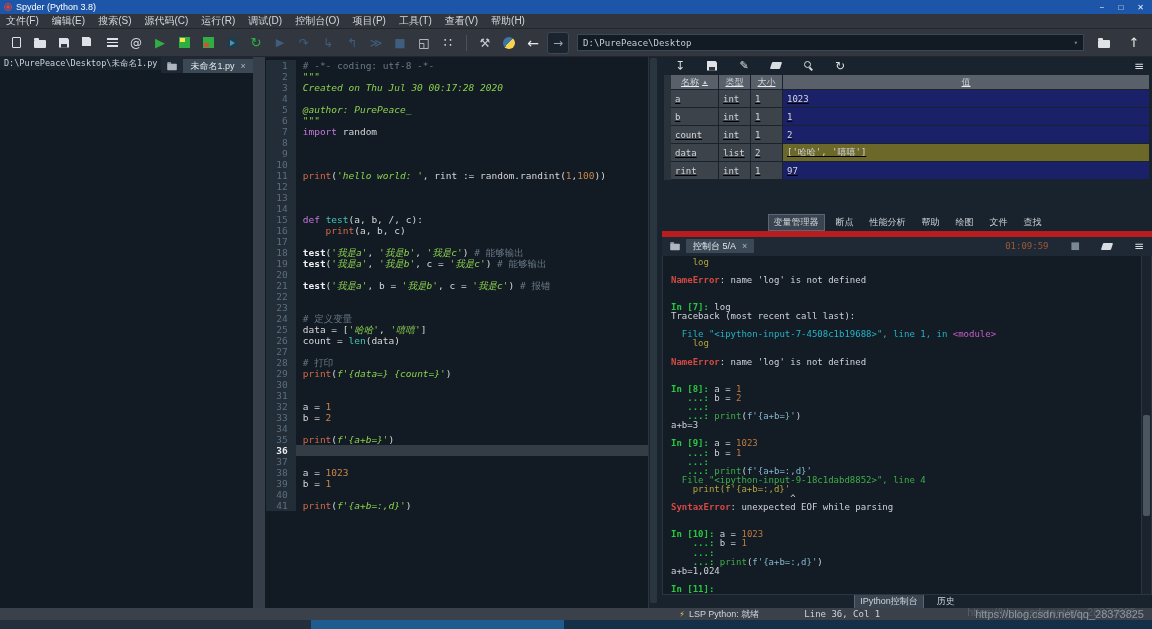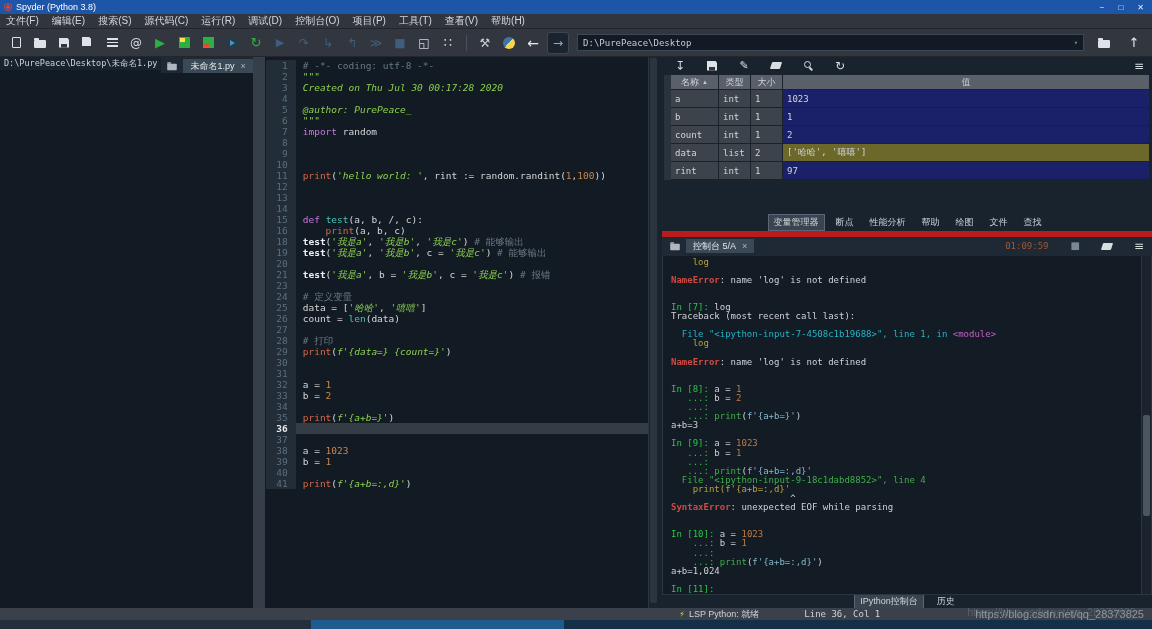--- a/index.html
+++ b/index.html
@@ -74,21 +74,21 @@
   .ed-scroll .thumb { position:absolute; top:1px; left:1px; right:1px; height:99%; background:#2b3540; border-radius:2px; }
   .tk-cm{color:#6a7987} .tk-s{color:#8bd04e;font-style:italic} .tk-kw{color:#c678dd}
   .tk-fn{color:#d2694a} .tk-bi{color:#45c6b8} .tk-n{color:#c9884a} .tk-t{color:#d6d6d6}
   .tk-b{color:#eef1f4;font-weight:700}
 
   
   .var-panel { height:183px; display:flex; flex-direction:column; background:#19232d; }
   .var-toolbar { height:17px; display:flex; align-items:center; gap:12px; padding:0 8px; }
   .var-toolbar .sp { flex:1; }
   .var-table { flex:1; margin:1px 2px 0 2px; background:#19232d; font-size:9px; overflow:hidden; }
-  .vrowhead,.vrow { display:flex; height:18px; }
+  .vrowhead,.vrow { display:flex; height:18px;text-decoration:underline; }
   .vrowhead { height:15px; color:#e8ebee; }
   .vidx { width:7px; background:#2a323c; flex:none; }
   .vc { display:flex; align-items:center; padding:0 4px; border-right:1px solid #19232d; border-bottom:1px solid #19232d; font-family:"DejaVu Sans Mono",monospace; color:#d2d5da; }
   .vrowhead .vc { background:#596069; font-family:"Liberation Sans",sans-serif; justify-content:center; }
   .c-name{width:48px} .c-type{width:32px} .c-size{width:32px} .c-val{flex:1}
   .vrow .c-name,.vrow .c-type,.vrow .c-size { background:#3c434b; }
   .vrow .c-val.navy { background:#1b2169; }
   .vrow .c-val.olive { background:#6b682a; }
   .sort { font-size:6px; color:#c3c9cf; margin-left:3px; }
 
@@ -98,21 +98,21 @@
   .ptab.sel { background:#3a4450; border:1px solid #5a6678; }
 
   
   .console-panel { flex:1; display:flex; flex-direction:column; border-top:6px solid #b91c1c; }
   .cons-tabbar { height:19px; background:#1f2835; display:flex; align-items:center; padding:0 4px; gap:2px; }
   .cons-right { margin-left:auto; display:flex; align-items:center; gap:22px; padding-right:4px; }
   .cons-time { color:#9e5a33; font-size:9px; font-family:"DejaVu Sans Mono",monospace; }
   .cons-body { position:relative; flex:1; background:#131b25; border:1px solid #2a3540; border-top:none; overflow:hidden; }
   .cons-text { padding:2px 0 0 8px; font-family:"DejaVu Sans Mono",monospace; font-size:9px; line-height:9.1px; }
   .cline { white-space:pre; height:9.1px; }
-  .ck-p{color:#27c93f;font-weight:normal} .ck-e{color:#d24a43;font-weight:bold}
+  .ck-p{color:#27c93f;font-weight:bold} .ck-e{color:#d24a43;font-weight:bold}
   .ck-t{color:#cfd2d6} .ck-y{color:#b5a53a} .ck-c{color:#24b3c5} .ck-g{color:#3fae49}
   .ck-m{color:#c75ec7} .ck-k{color:#3fae49} .ck-s{color:#86b7cd} .ck-n{color:#bd7b3f}
   .cons-scroll { position:absolute; right:0; top:0; bottom:0; width:10px; background:#1b242e; border-left:1px solid #2c3642; }
   .cons-scroll .thumb { position:absolute; left:1px; right:1px; top:47%; height:30%; background:#4a5560; border-radius:2px; }
   .cons-tabs-bottom { height:13px; display:flex; align-items:center; justify-content:center; gap:8px; font-size:9px; color:#cdd2d8; }
 
   
   .statusbar { position:absolute; left:0; top:608px; width:1152px; height:12px; background:#3a414b; display:flex; align-items:center; font-size:9px; color:#cfd3d8; padding:0 8px; }
   .statusbar .grow { flex:1; }
   .lsp { display:flex; align-items:center; gap:4px; margin-right:45px; }
@@ -314,34 +314,42 @@
             </div>
             <div class="row">
               <span class="ln">15</span>
               <span class="code"><span class="tk-kw">def</span><span class="tk-t"> </span><span class="tk-bi">test</span><span class="tk-t">(a, b, /, c):</span></span>
             </div>
             <div class="row">
               <span class="ln">16</span>
               <span class="code"><span class="tk-t">    </span><span class="tk-fn">print</span><span class="tk-t">(a, b, c)</span></span>
             </div>
             <div class="row">
+              <span class="ln">17</span>
+              <span class="code"></span>
+            </div>
+            <div class="row">
               <span class="ln">18</span>
               <span class="code"><span class="tk-b">test</span><span class="tk-t">(</span><span class="tk-s">'我是a'</span><span class="tk-t">, </span><span class="tk-s">'我是b'</span><span class="tk-t">, </span><span class="tk-s">'我是c'</span><span class="tk-t">) </span><span class="tk-cm"># 能够输出</span></span>
             </div>
             <div class="row">
               <span class="ln">19</span>
               <span class="code"><span class="tk-b">test</span><span class="tk-t">(</span><span class="tk-s">'我是a'</span><span class="tk-t">, </span><span class="tk-s">'我是b'</span><span class="tk-t">, c = </span><span class="tk-s">'我是c'</span><span class="tk-t">) </span><span class="tk-cm"># 能够输出</span></span>
             </div>
             <div class="row">
               <span class="ln">20</span>
               <span class="code"></span>
             </div>
             <div class="row">
               <span class="ln">21</span>
               <span class="code"><span class="tk-b">test</span><span class="tk-t">(</span><span class="tk-s">'我是a'</span><span class="tk-t">, b = </span><span class="tk-s">'我是b'</span><span class="tk-t">, c = </span><span class="tk-s">'我是c'</span><span class="tk-t">) </span><span class="tk-cm"># 报错</span></span>
+            </div>
+            <div class="row">
+              <span class="ln">22</span>
+              <span class="code"></span>
             </div>
             <div class="row">
               <span class="ln">23</span>
               <span class="code"></span>
             </div>
             <div class="row">
               <span class="ln">24</span>
               <span class="code"><span class="tk-cm"># 定义变量</span></span>
             </div>
             <div class="row">

